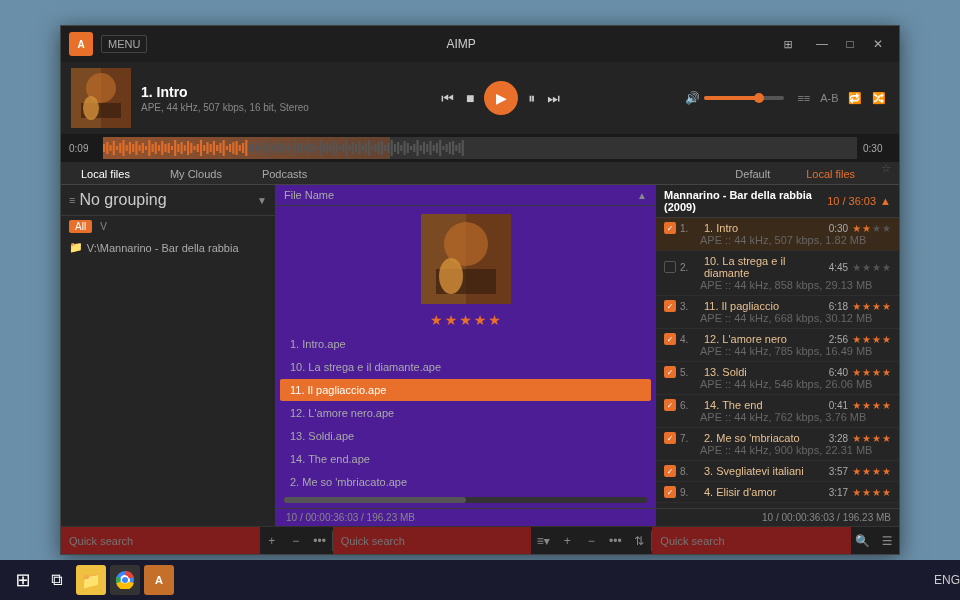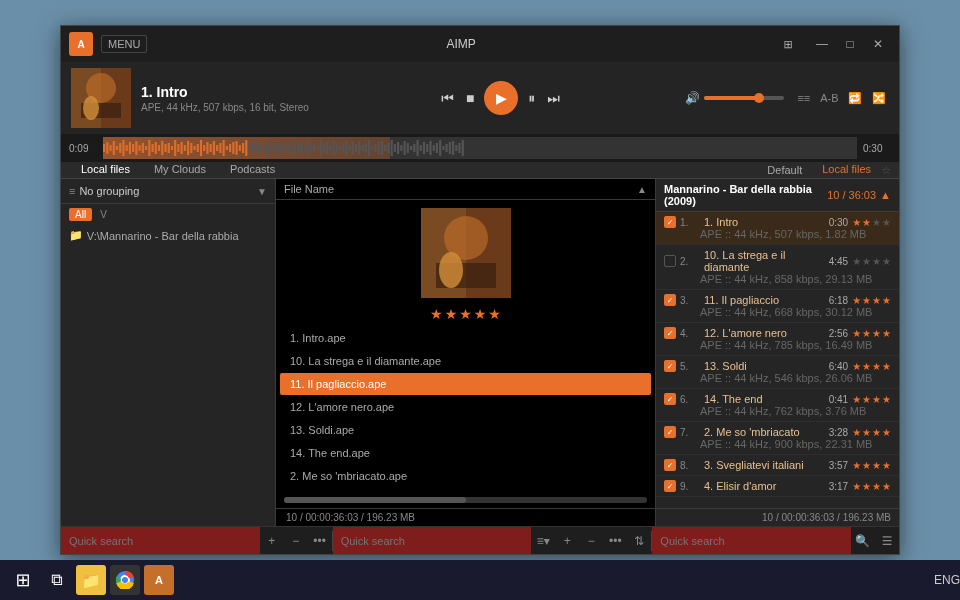--- a/index.html
+++ b/index.html
@@ -42,47 +42,47 @@
     .extra-ctrl-btn { color: #888; cursor: pointer; padding: 1px 3px; }
 
     
     .progress-bar-section { display: flex; align-items: center; gap: 6px; height: 28px; background: #1a1a1a; padding: 0 8px; }
     .time-label { color: #aaa; font-size: 10px; width: 28px; }
     .waveform { flex: 1; height: 22px; position: relative; overflow: hidden; cursor: pointer; }
     .waveform-bg { width: 100%; height: 100%; background: #333; position: relative; }
     .waveform-played { width: 38%; height: 100%; background: linear-gradient(90deg, #e8702a88, #e8702a44); position: absolute; top: 0; left: 0; }
 
     
-    .tabs-section { display: flex; align-items: center; background: #2a2a2a; border-bottom: 1px solid #444; padding: 0 8px; height: 17px; }
+    .tabs-section { display: flex; align-items: flex-start; background: #2a2a2a; border-bottom: 1px solid #444; padding: 0 8px; height: 23px; gap: 16px; }
     .tab { padding: 6px 12px; color: #aaa; cursor: pointer; font-size: 11px; border-bottom: 2px solid transparent; }
     .tab.active { color: #fff; border-bottom: 2px solid #e8702a; }
     .tab-spacer { flex: 1; }
     .tab-right { padding: 6px 10px; color: #aaa; cursor: pointer; font-size: 11px; }
     .tab-right.active { color: #e8702a; border-bottom: 2px solid #e8702a; }
     .tab-star { color: #555; cursor: pointer; }
 
     
     .main-content { display: flex; flex: 1; overflow: hidden; }
 
     
     .sidebar { width: 215px; background: #252525; border-right: 1px solid #3a3a3a; display: flex; flex-direction: column; flex-shrink: 0; }
     .grouping-bar { display: flex; align-items: center; padding: 6px 8px; gap: 4px; border-bottom: 1px solid #3a3a3a; }
     .grouping-icon { color: #888; font-size: 11px; }
-    .grouping-label { color: #ccc; font-size: 11px; flex: 1; }
+    .grouping-label { color: #ccc; font-size: 16px; flex: 1; }
     .grouping-arrow { color: #888; font-size: 10px; }
     .filter-row { display: flex; align-items: flex-end; padding: 4px 8px; gap: 4px; }
     .filter-all { background: #e8702a; color: white; padding: 1px 6px; border-radius: 2px; font-size: 10px; cursor: pointer; }
     .filter-v { color: #888; font-size: 10px; padding: 1px 4px; cursor: pointer; }
     .sidebar-list { flex: 1; overflow-y: auto; }
     .sidebar-item { padding: 4px 8px; color: #aaa; font-size: 11px; cursor: pointer; display: flex; align-items: center; gap: 4px; }
     .show-all { color: #888; font-size: 10px; padding: 3px 8px; cursor: pointer; }
     .folder-icon { color: #888; font-size: 11px; }
 
     
-    .middle-panel { width: 380px; background: #000000; display: flex; flex-direction: column; border-right: 1px solid #3a3a3a; }
+    .middle-panel { width: 380px; background: #4c1d95; display: flex; flex-direction: column; border-right: 1px solid #3a3a3a; }
     .file-list-header { display: flex; align-items: center; padding: 4px 8px; border-bottom: 1px solid #3a3a3a; }
     .file-list-header-label { color: #aaa; font-size: 11px; flex: 1; }
     .file-list-scroll-up { color: #888; cursor: pointer; font-size: 10px; }
     .album-cover-area { padding: 8px; display: flex; justify-content: center; }
     .album-cover { width: 90px; height: 90px; background: linear-gradient(135deg, #8a5a3a 0%, #5a3a1a 50%, #d4a060 100%); }
     .stars-row { display: flex; justify-content: center; gap: 2px; color: #e8702a; font-size: 14px; padding-bottom: 4px; }
     .file-list { flex: 1; overflow-y: auto; }
     .file-item { padding: 5px 10px; color: #aaa; font-size: 11px; cursor: pointer; border-radius: 2px; margin: 1px 4px; }
     .file-item.active { background: #e8702a; color: white; }
     .file-status-bar { padding: 3px 10px; color: #888; font-size: 10px; border-top: 1px solid #3a3a3a; }

